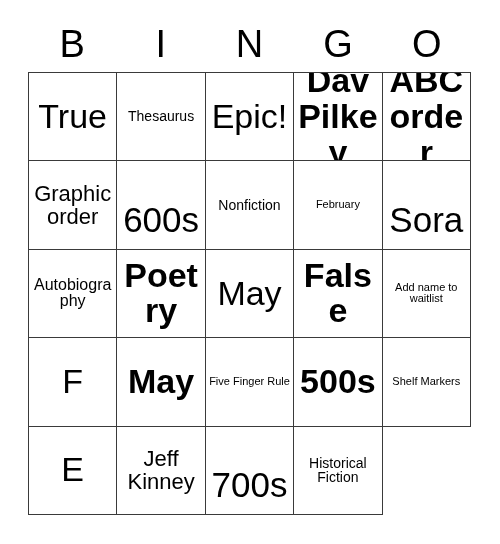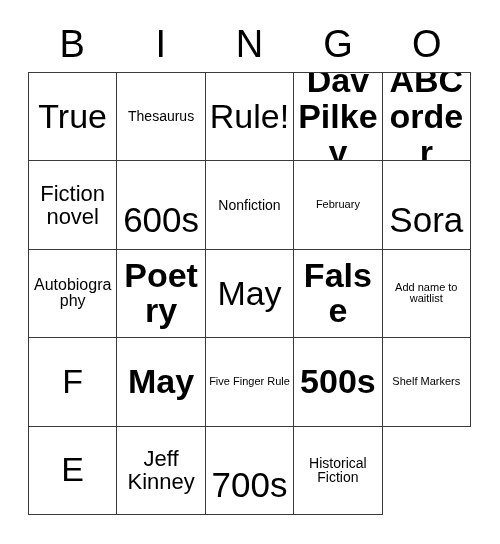--- a/index.html
+++ b/index.html
@@ -114,31 +114,31 @@
   </div>
 
   <div id="grid">
     <div class="cell fs-xxl">
         <span class="cell-text">True</span>
       </div>
     <div class="cell fs-xs">
         <span class="cell-text">Thesaurus</span>
       </div>
     <div class="cell fs-xxl">
-        <span class="cell-text">Rule!</span>
+        <span class="cell-text">Epic!</span>
       </div>
     <div class="cell fs-lg">
         <span class="cell-text">Dav Pilkey</span>
       </div>
     <div class="cell fs-lg">
         <span class="cell-text">ABC order</span>
       </div>
 
     <div class="cell fs-md">
-        <span class="cell-text">Fiction novel</span>
+        <span class="cell-text">Graphic order</span>
       </div>
     <div class="cell fs-xl">
         <span class="cell-text">600s</span>
       </div>
     <div class="cell fs-xs">
         <span class="cell-text">Nonfiction</span>
       </div>
     <div class="cell fs-sm">
         <span class="cell-text">February</span>
       </div>

